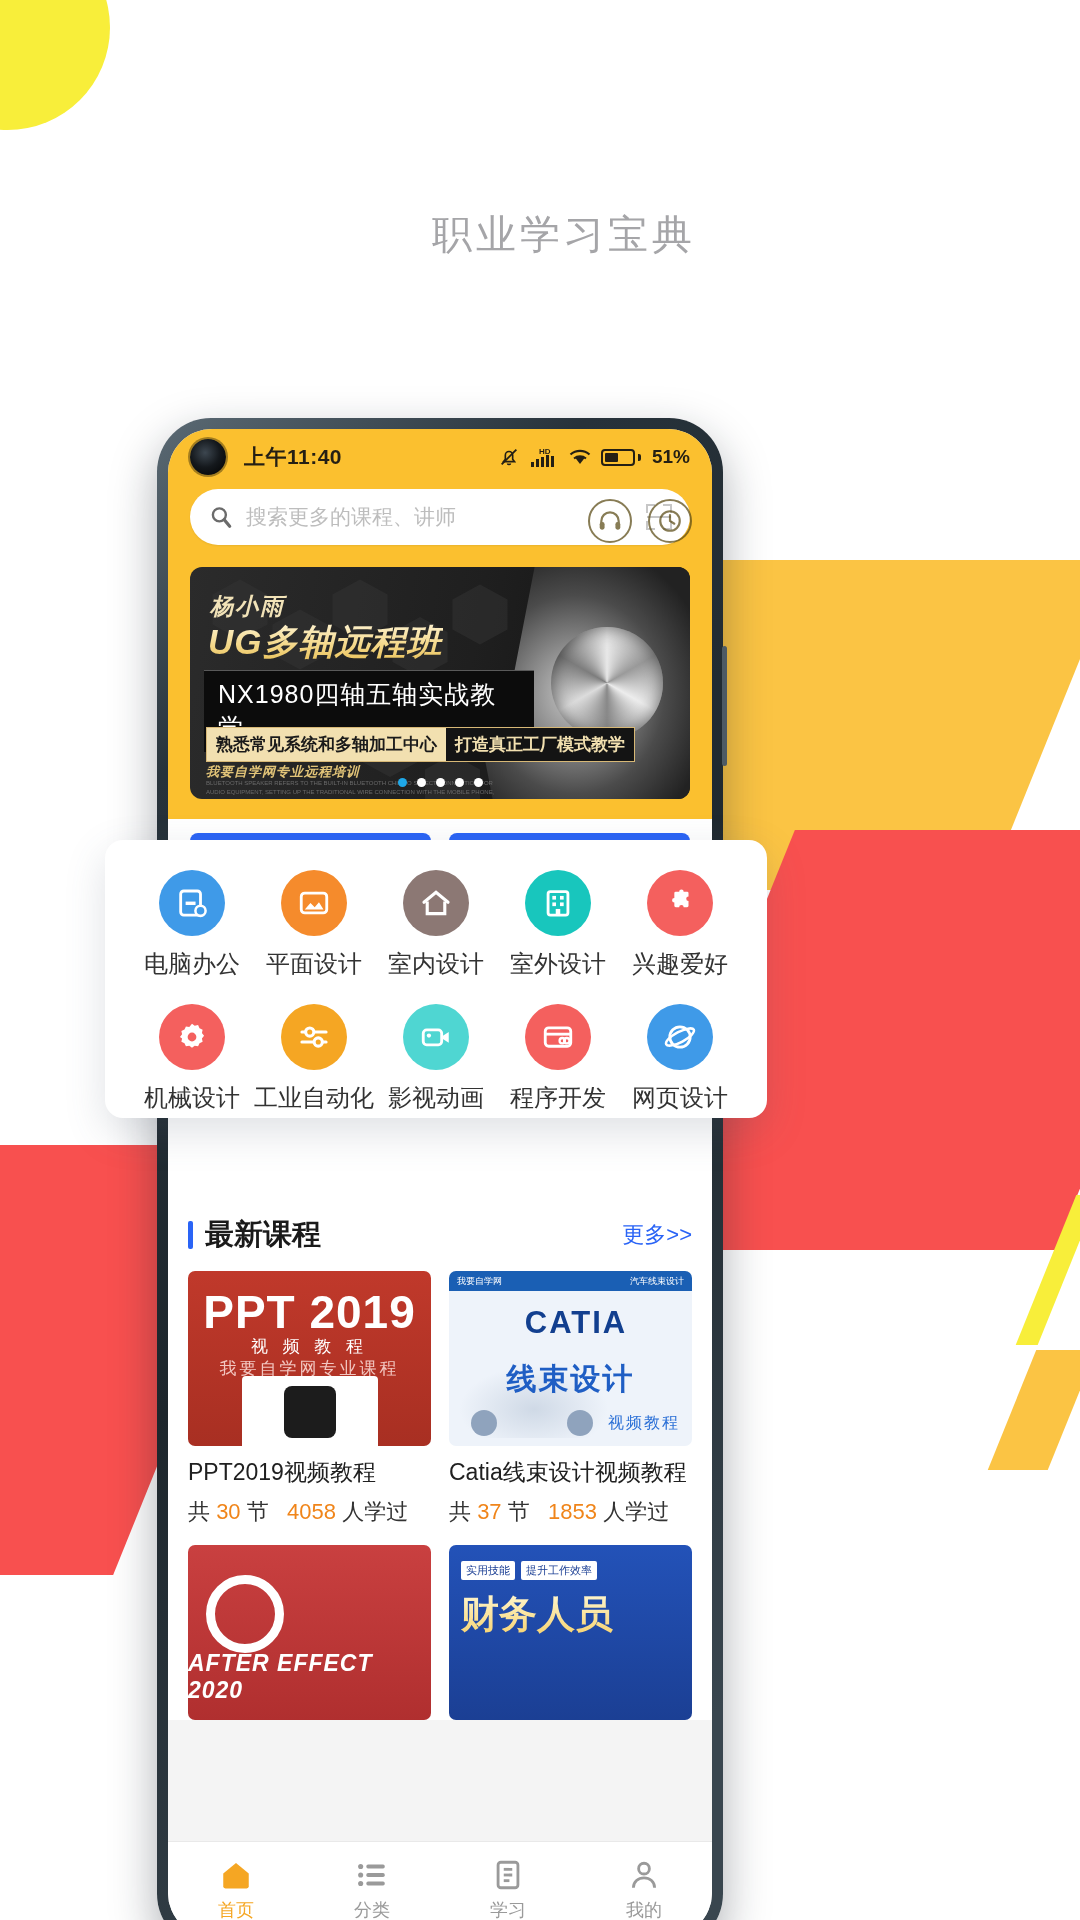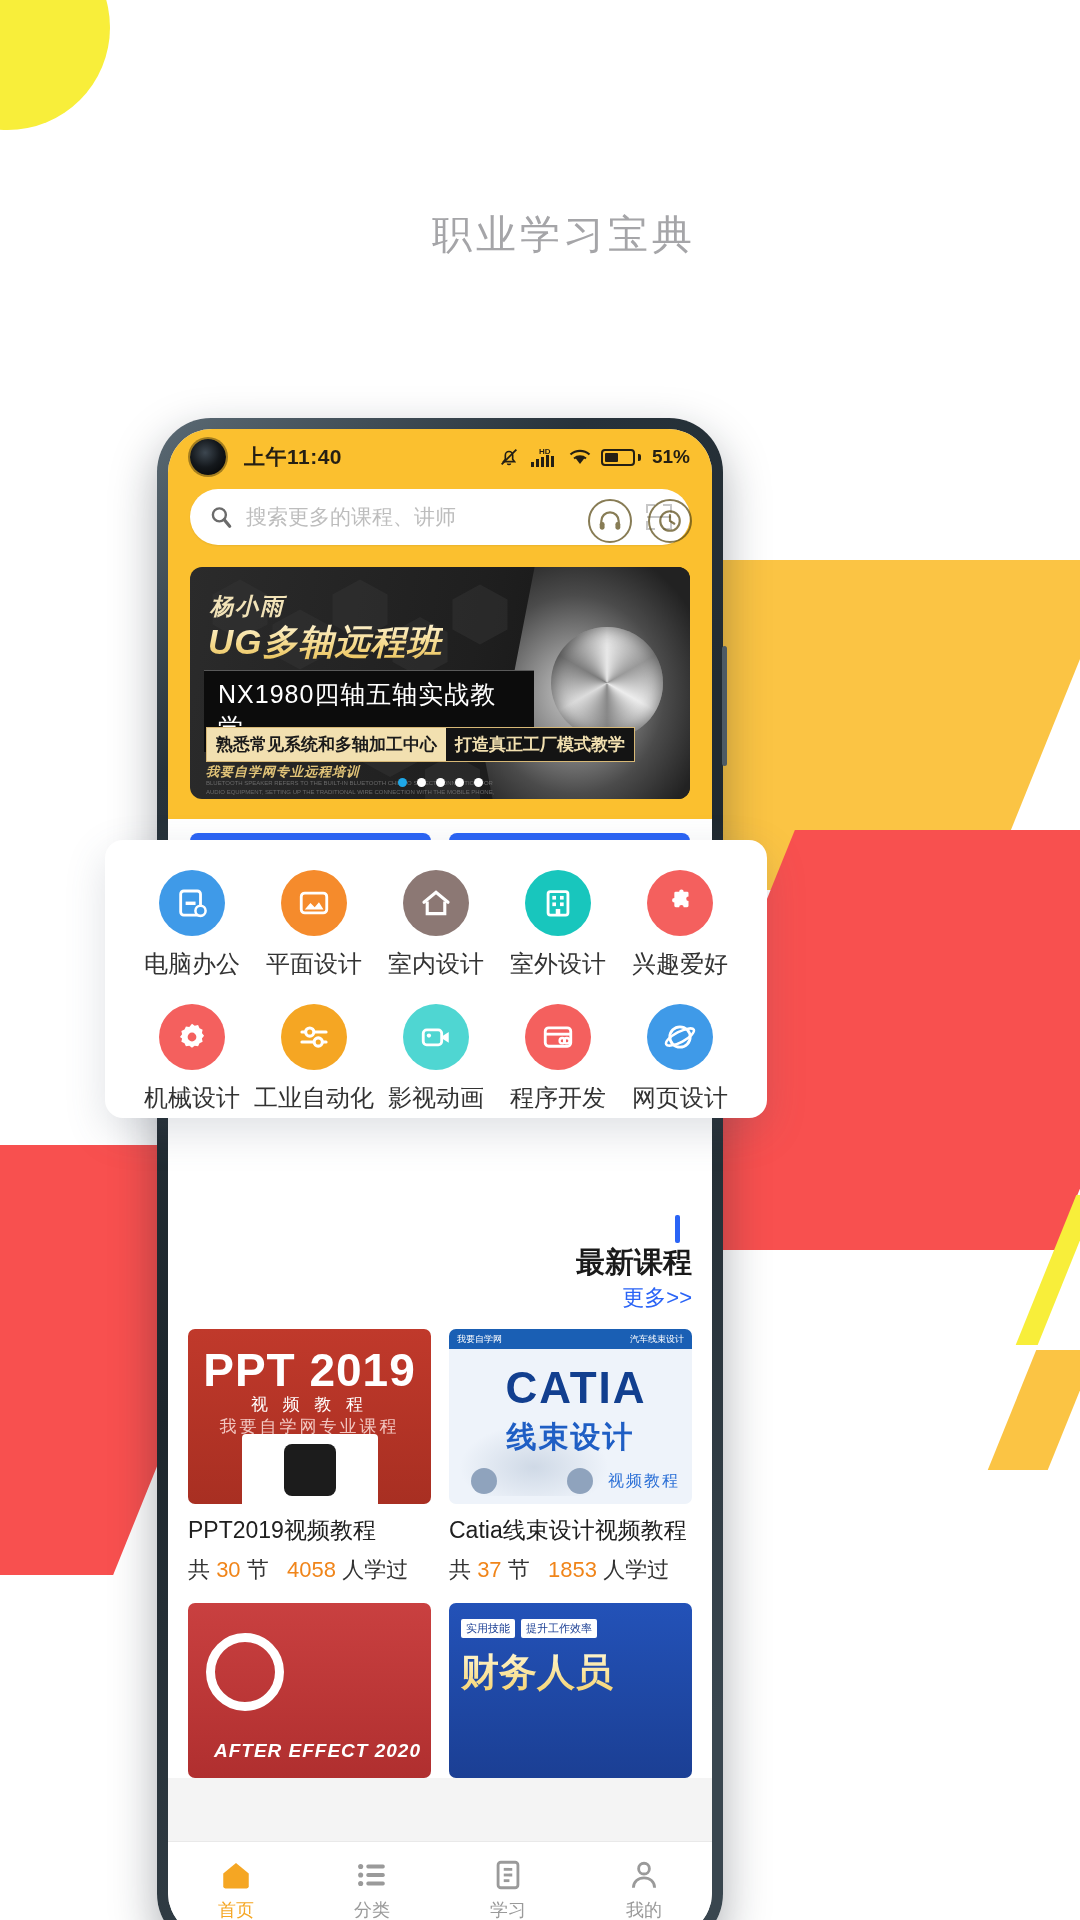--- a/index.html
+++ b/index.html
@@ -199,21 +199,21 @@
 
   
   .bluebar{ background:#fff; padding:14px 22px 0; display:flex; gap:18px;}
   .bluebtn{
     flex:1; height:66px; background:#2a64f6; border-radius:8px;
     color:#fff; font-size:26px; display:flex; align-items:center; justify-content:center;
   }
 
   
   .latest{ background:#fff; padding:16px 20px 0; }
-  .latest-head{ display:flex; align-items:flex-end;flex-direction:column; }
+  .latest-head{ display:flex; align-items:center; }
   .lh-bar{ width:5px;height:28px;background:#2a64f6;border-radius:2px;margin-right:12px;}
   .lh-title{ font-size:29px;color:#1a1a1a;font-weight:bold;}
   .lh-more{ margin-left:auto;font-size:22px;color:#2a64f6;}
   .course-grid{ display:flex; gap:18px; margin-top:16px; flex-wrap:wrap;}
   .course{ width:calc(50% - 9px); }
   .course-thumb{
     width:100%; height:175px; border-radius:7px; overflow:hidden; position:relative;
   }
   .c1{ background:linear-gradient(180deg,#c0392b 0%,#a82f22 100%); }
   .c1 .t1{position:absolute;left:0;right:0;top:14px;text-align:center;color:#fff;font-size:46px;font-weight:bold;letter-spacing:1px;}
@@ -222,34 +222,34 @@
   .c1 .cam{
     position:absolute;left:50%;transform:translateX(-50%);bottom:0;
     width:136px;height:70px;background:#fff;border-radius:4px 4px 0 0;
   }
   .c1 .cam:after{
     content:"";position:absolute;left:50%;transform:translateX(-50%);top:10px;
     width:52px;height:52px;border-radius:8px;background:#1c1c1c;
   }
   .c2{ background:#eef3fa; }
   .c2 .bar{position:absolute;left:0;right:0;top:0;height:20px;background:#1a5fb4;display:flex;align-items:center;justify-content:space-between;padding:4px 8px;color:#fff;font-size:9px;}
-  .c2 .catia{position:absolute;left:0;right:9px;top:34px;text-align:center;color:#123f8f;font-size:44px;font-weight:bold;letter-spacing:2px;margin-left:20px;}
+  .c2 .catia{position:absolute;left:0;right:9px;top:34px;text-align:center;color:#123f8f;font-size:31px;font-weight:bold;letter-spacing:2px;margin-left:20px;}
   .c2 .cn{position:absolute;left:0;right:0;top:88px;text-align:center;color:#1f5ec4;font-size:30px;font-weight:bold;letter-spacing:2px;}
   .c2 .vt{position:absolute;right:12px;bottom:12px;color:#2a6fd6;font-size:16px;letter-spacing:2px;}
   .c2 .car{position:absolute;left:10px;bottom:8px;width:150px;height:72px;
     background:radial-gradient(ellipse at 50% 60%,#cfd9e6 0%,#eef3fa 70%);
     border-radius:40% 45% 18% 18%;}
   .c2 .car:after{content:"";position:absolute;left:12px;bottom:2px;width:26px;height:26px;border-radius:50%;background:#8fa3bd;}
   .c2 .car:before{content:"";position:absolute;right:16px;bottom:2px;width:26px;height:26px;border-radius:50%;background:#8fa3bd;}
   .c-title{ margin-top:11px; font-size:23px; color:#202020; white-space:nowrap; overflow:hidden;}
   .c-meta{ margin-top:9px; font-size:22px; color:#333;}
   .c-meta b{ color:#f0851a; font-weight:normal; }
 
   .c3{ background:linear-gradient(180deg,#c94040 0%,#b02f2f 100%); }
-  .c3 .ae{position:absolute;right:10px;bottom:16px;color:#fff;font-size:19px;font-weight:bold;font-style:italic;letter-spacing:1px;}
+  .c3 .ae{position:absolute;right:10px;bottom:16px;color:#fff;font-size:23px;font-weight:bold;font-style:italic;letter-spacing:1px;}
   .c3 .film{position:absolute;left:18px;top:30px;width:78px;height:78px;border-radius:50%;border:9px solid #fff;}
   .c4{ background:linear-gradient(180deg,#2352b8 0%,#1b3f94 100%); }
   .c4 .tagline{position:absolute;left:12px;top:16px;display:flex;gap:6px;}
   .c4 .tagline span{background:#fff;color:#1b3f94;font-size:11px;padding:2px 5px;border-radius:2px;}
   .c4 .big{position:absolute;left:12px;top:44px;font-size:38px;font-weight:bold;
     background:linear-gradient(180deg,#fff9d8,#f6d067);-webkit-background-clip:text;background-clip:text;color:transparent;}
 
   
   .bottomnav{
     position:absolute;left:0;right:0;bottom:0;height:96px;background:#fff;

